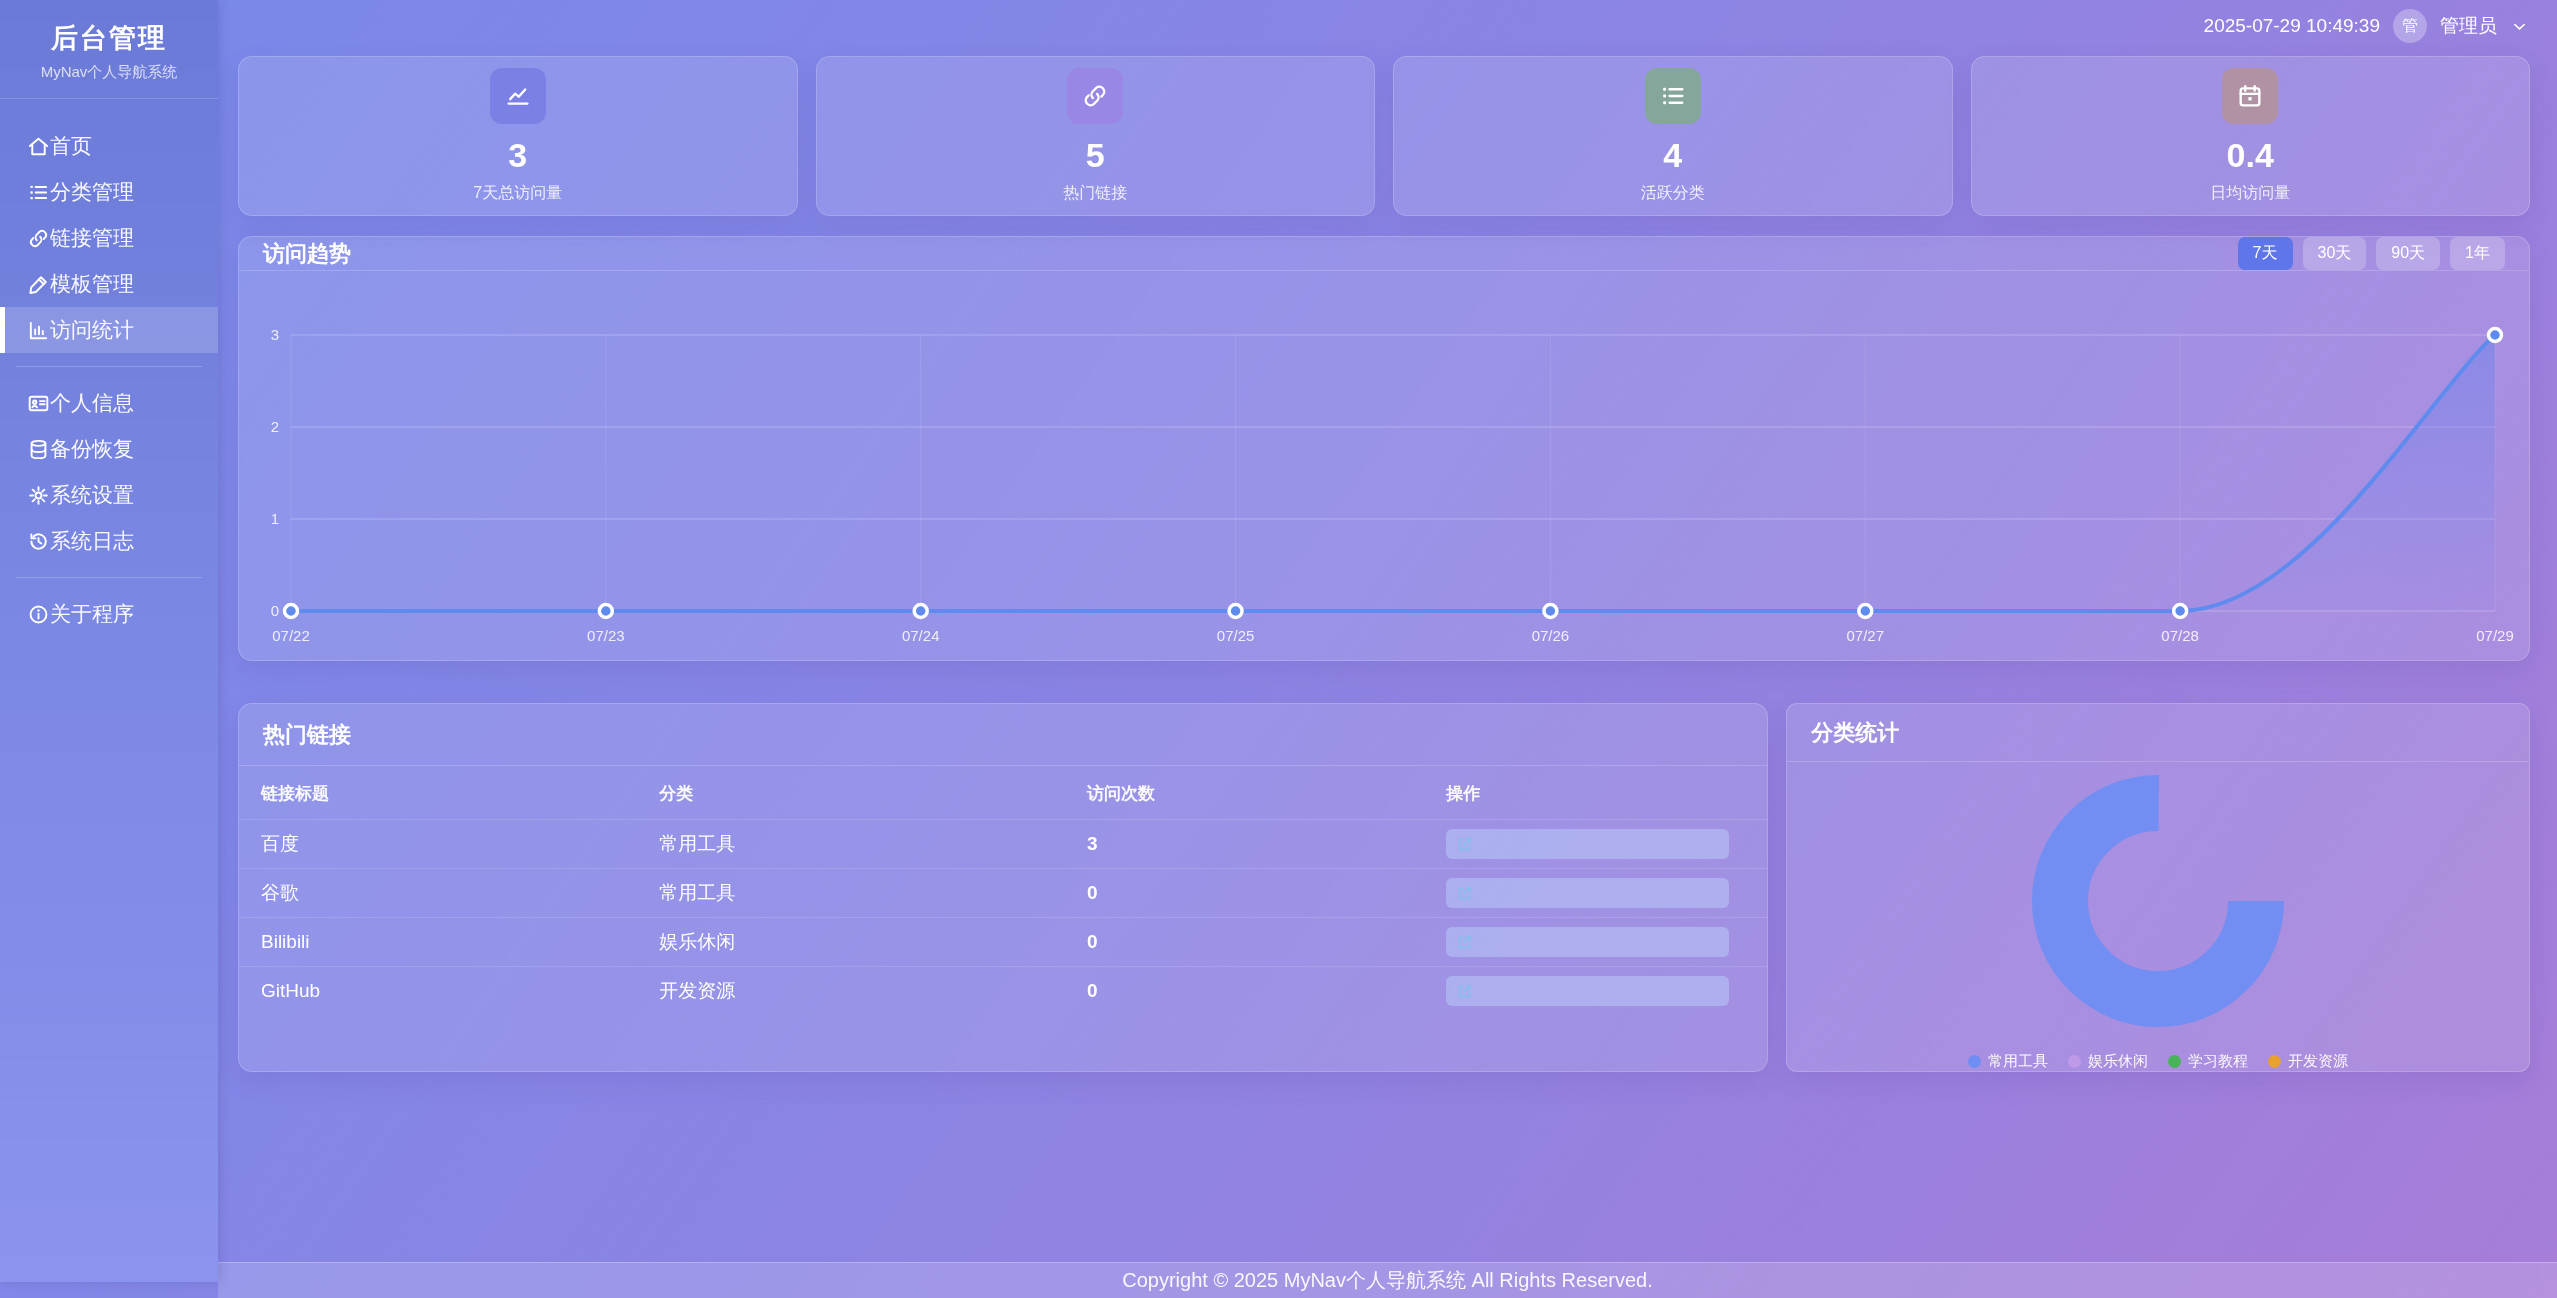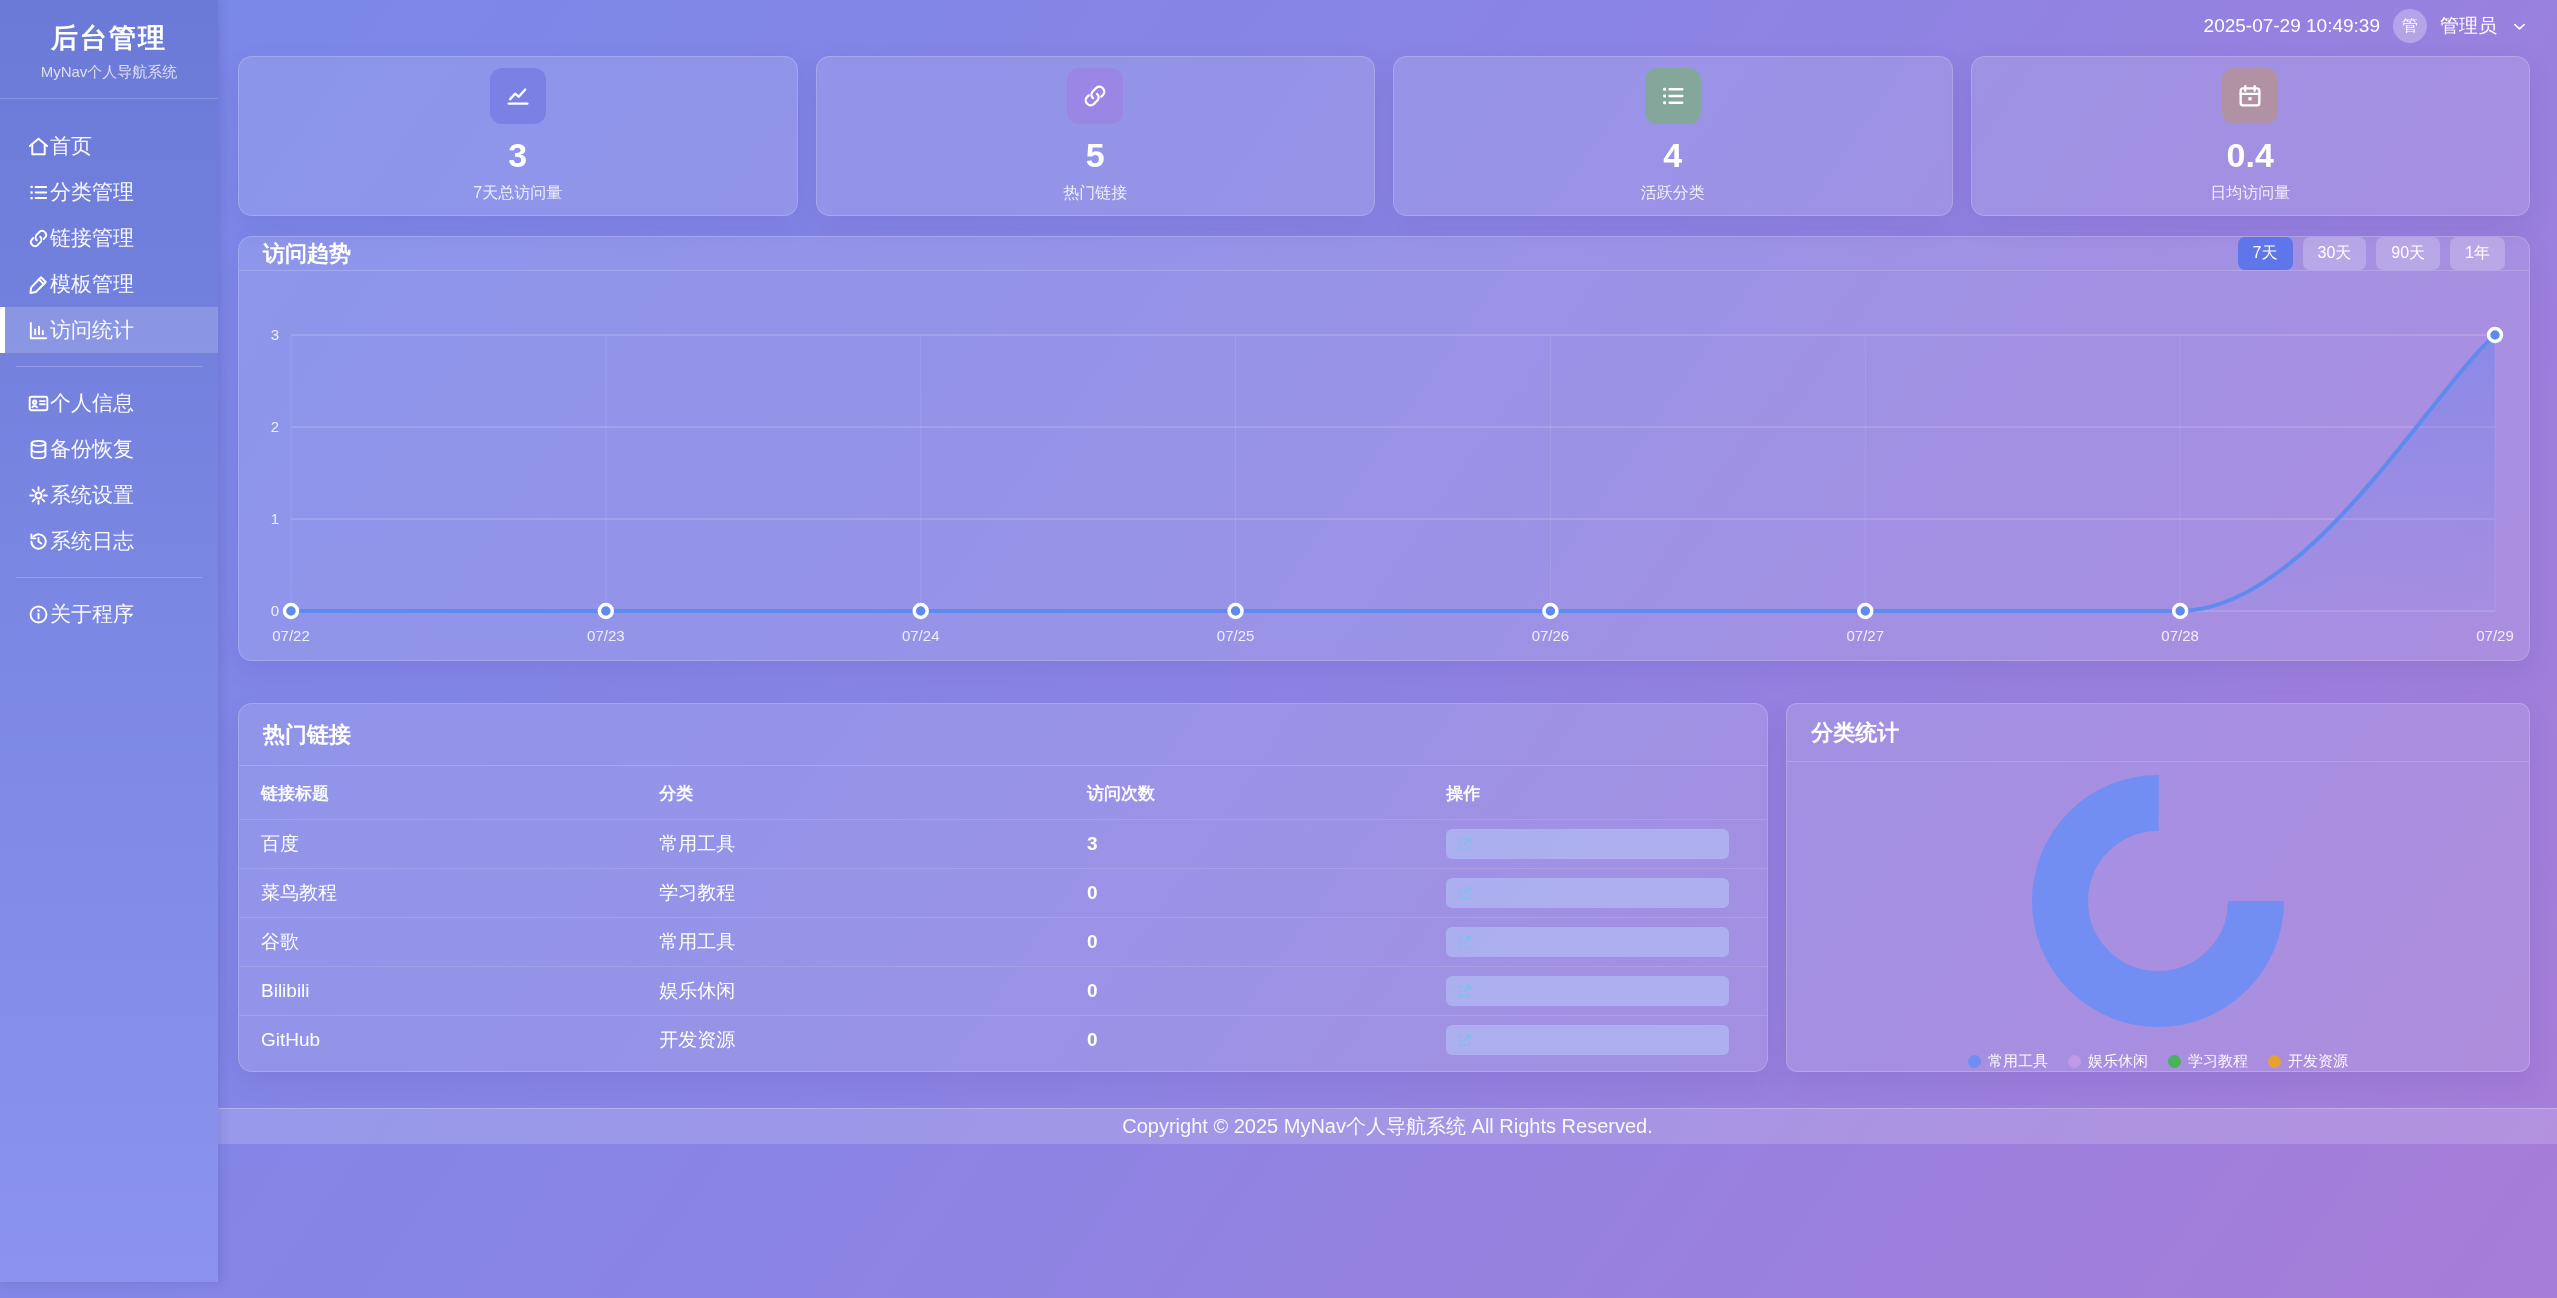--- a/index.html
+++ b/index.html
@@ -24,21 +24,21 @@
   .nav { padding-top:24px; }
   .nav-item {
     height:46px; display:flex; align-items:center; 
     padding-left:27px; font-size:21px; color:rgba(255,255,255,.95); cursor:pointer;
   }
   .nav-item .nicon { width:23px; height:23px; color:#fff; flex:0 0 23px; }
   .nav-item.active { background:rgba(255,255,255,.17); border-left:5px solid #ffffff; padding-left:22px; }
   .nav-divider { height:1px; background:rgba(255,255,255,.22); margin:13px 16px; }
 
   
-  .main { margin-left:218px; height:1144px; display:flex; flex-direction:column; }
+  .main { margin-left:218px; height:1298px; display:flex; flex-direction:column; }
   .topbar { height:52px; display:flex; justify-content:flex-end; align-items:center; gap:13px; padding-right:28px; }
   .topbar-time { font-size:19px; }
   .avatar { width:34px; height:34px; border-radius:50%; background:rgba(255,255,255,.28); display:grid; place-items:center; font-size:16px; cursor:pointer; }
   .username { font-size:19px; cursor:pointer; }
   .chev { width:19px; height:19px; color:#fff; cursor:pointer; }
 
   .content { padding:4px 27px 0 20px; flex:1; }
 
   .glass { background:rgba(255,255,255,.12); border:1px solid rgba(255,255,255,.18); border-radius:14px; box-shadow:0 10px 26px rgba(70,50,150,.12); }
 
@@ -326,36 +326,20 @@
                 <th class="col-cat">分类</th>
                 <th class="col-visits">访问次数</th>
                 <th class="col-action">操作</th>
               </tr>
             </thead>
           <tbody id="linksBody">
               <tr>
                 <td>百度</td>
                 <td>常用工具</td>
                 <td class="visits-val">3</td>
-                <td>
-                  <button class="action-btn">
-                    <span style="width:17px;height:17px;display:block;color:#7fc0ee">
-                      <svg viewBox="0 0 24 24" fill="none" stroke="currentColor" stroke-width="2" stroke-linecap="round" stroke-linejoin="round" width="100%" height="100%">
-                        <path d="M10 5H5v14h14v-5"></path>
-                        <path d="M14 4h6v6"></path>
-                        <path d="M20 4l-8.5 8.5"></path>
-                      </svg>
-                    </span>
-                  </button>
-                </td>
-              </tr>
-              <tr>
-                <td>菜鸟教程</td>
-                <td>学习教程</td>
-                <td class="visits-val">0</td>
                 <td>
                   <button class="action-btn">
                     <span style="width:17px;height:17px;display:block;color:#7fc0ee">
                       <svg viewBox="0 0 24 24" fill="none" stroke="currentColor" stroke-width="2" stroke-linecap="round" stroke-linejoin="round" width="100%" height="100%">
                         <path d="M10 5H5v14h14v-5"></path>
                         <path d="M14 4h6v6"></path>
                         <path d="M20 4l-8.5 8.5"></path>
                       </svg>
                     </span>
                   </button>

